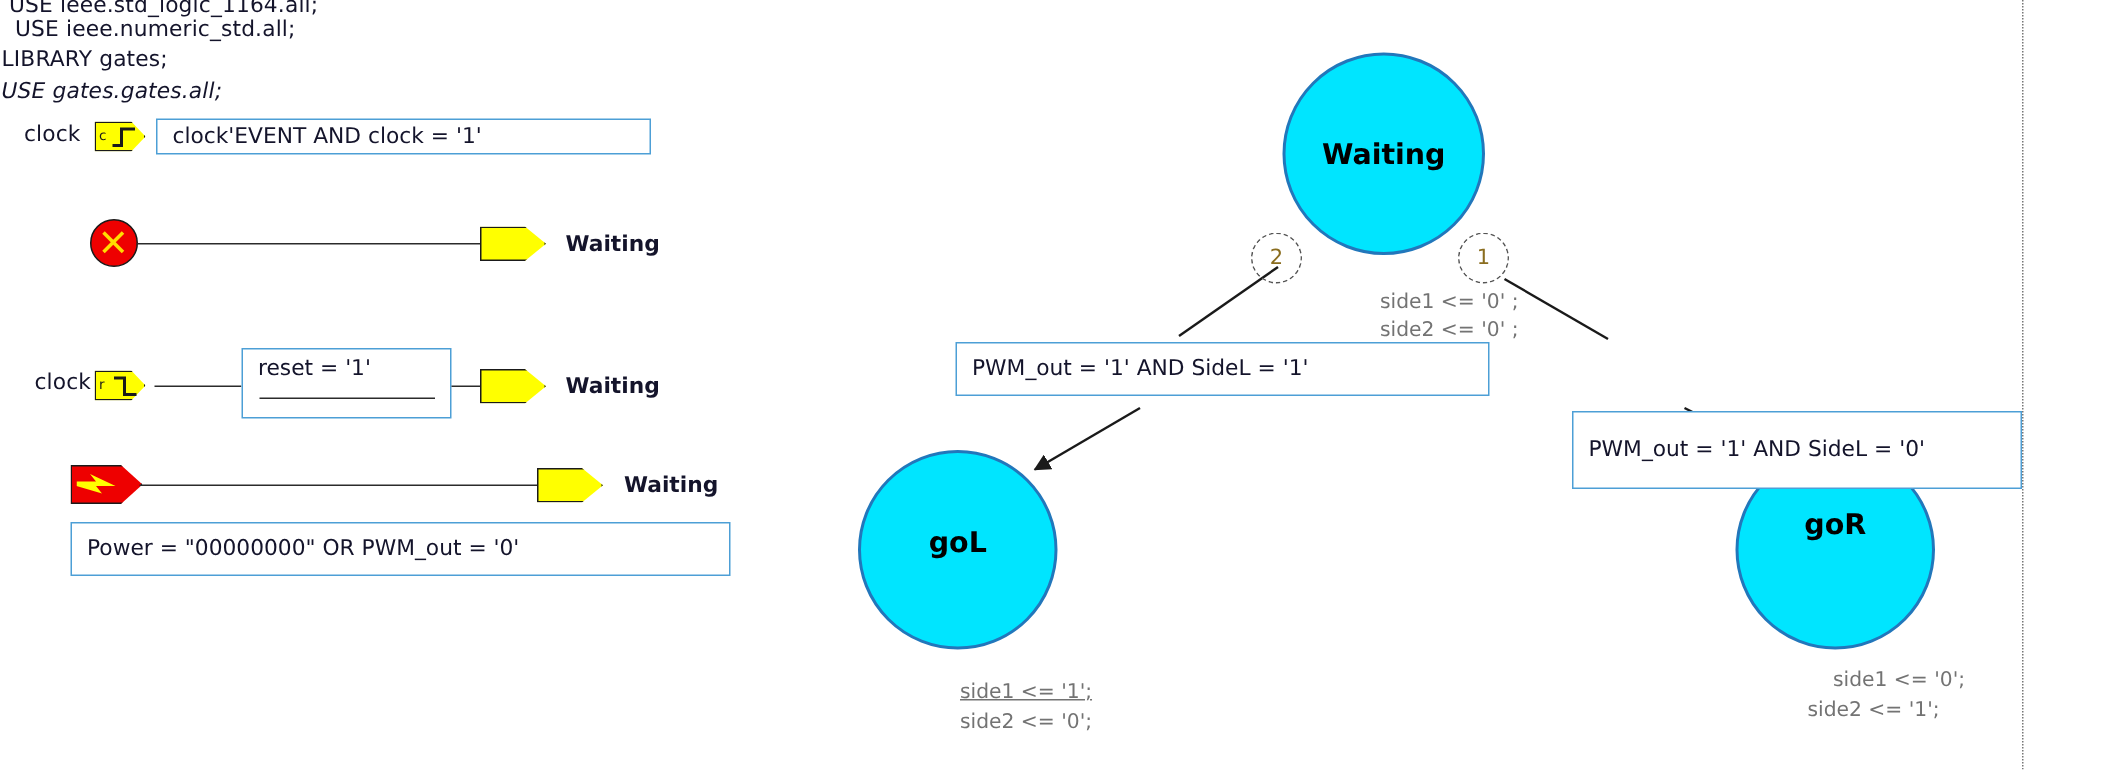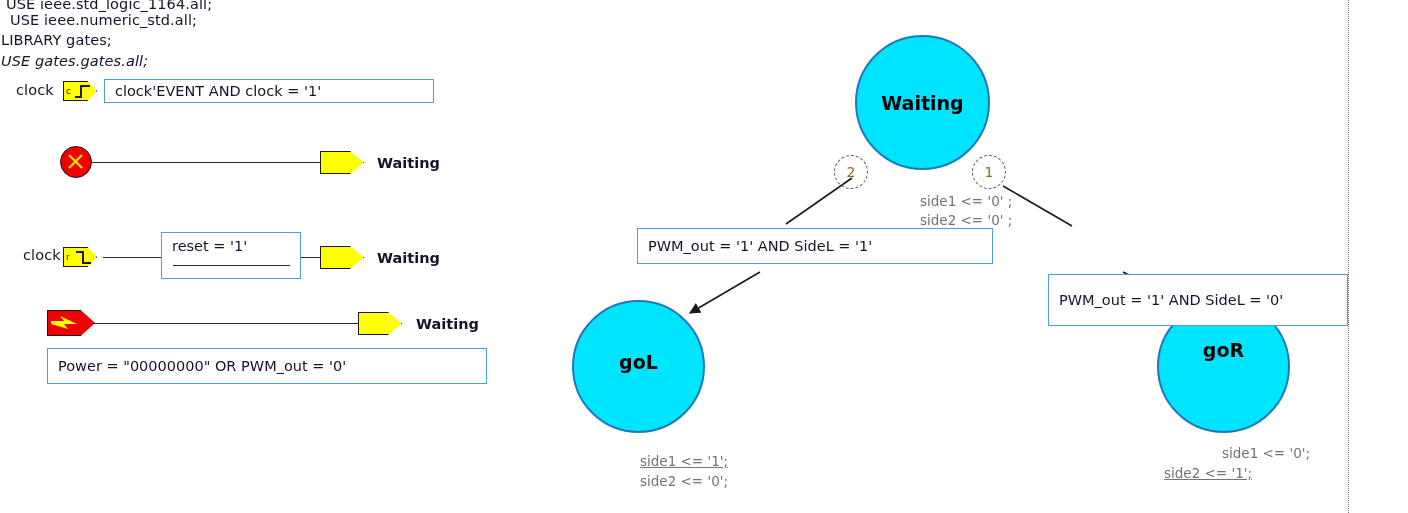--- a/index.html
+++ b/index.html
@@ -198,21 +198,21 @@
 <div class="state-assign" style="left:920px;top:167px;">side2 &lt;= '0' ;</div>
 
 <div class="state-circle" style="left:572px;top:300px;width:133px;height:133px;"></div>
 <div class="state-name" style="left:572px;top:351px;width:133px;">goL</div>
 <div class="state-assign" style="left:640px;top:408px;text-decoration:underline;">side1 &lt;= '1';</div>
 <div class="state-assign" style="left:640px;top:428px;">side2 &lt;= '0';</div>
 
 <div class="state-circle" style="left:1157px;top:300px;width:133px;height:133px;"></div>
 <div class="state-name" style="left:1157px;top:339px;width:133px;">goR</div>
 <div class="state-assign" style="left:1222px;top:400px;text-align:right;">side1 &lt;= '0';</div>
-<div class="state-assign" style="left:1164px;top:420px;text-decoration:underline;">side2 &lt;= '1';</div>
+<div class="state-assign" style="left:1205px;top:420px;">side2 &lt;= '1';</div>
 
 <div class="xition-num" style="left:834px;top:155px;">2</div>
 <div class="xition-num" style="left:972px;top:155px;">1</div>
 
 <div class="cond-box" style="left:637px;top:228px;width:356px;height:36px;">PWM_out = '1' AND SideL = '1'</div>
 <div class="cond-box" style="left:1048px;top:228px;width:300px;height:52px;margin-top:46px;">PWM_out = '1' AND SideL = '0'</div>
 
 <div class="divider-dotted" style="left:1348px;"></div>
 
 </body></html>

